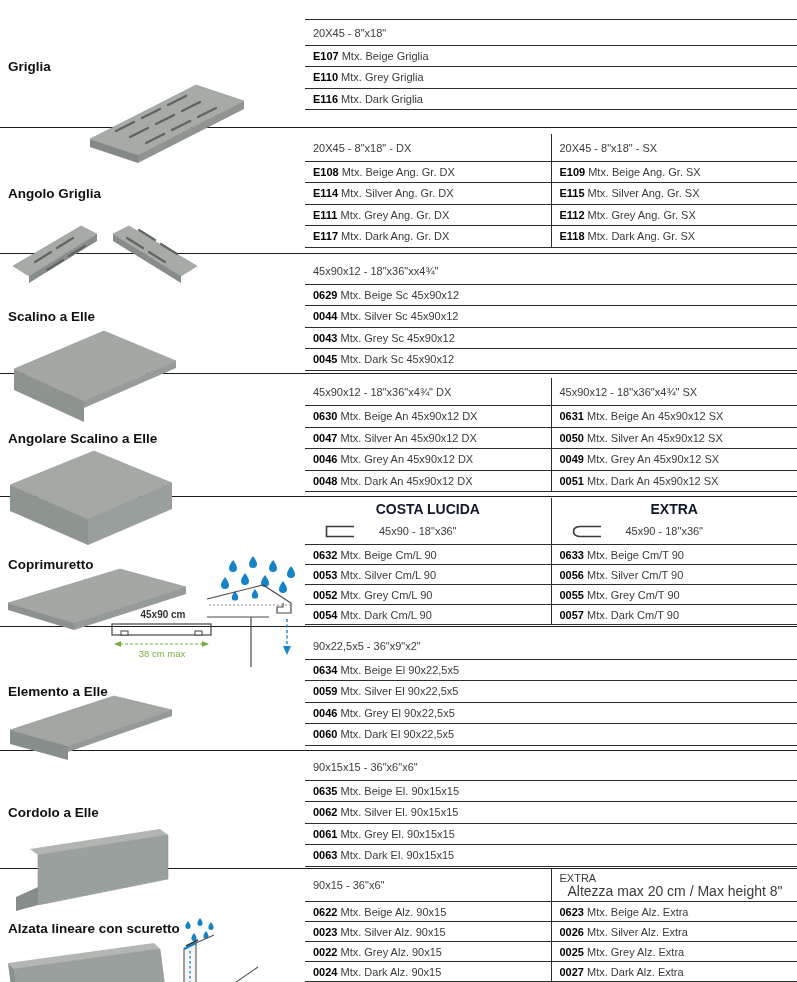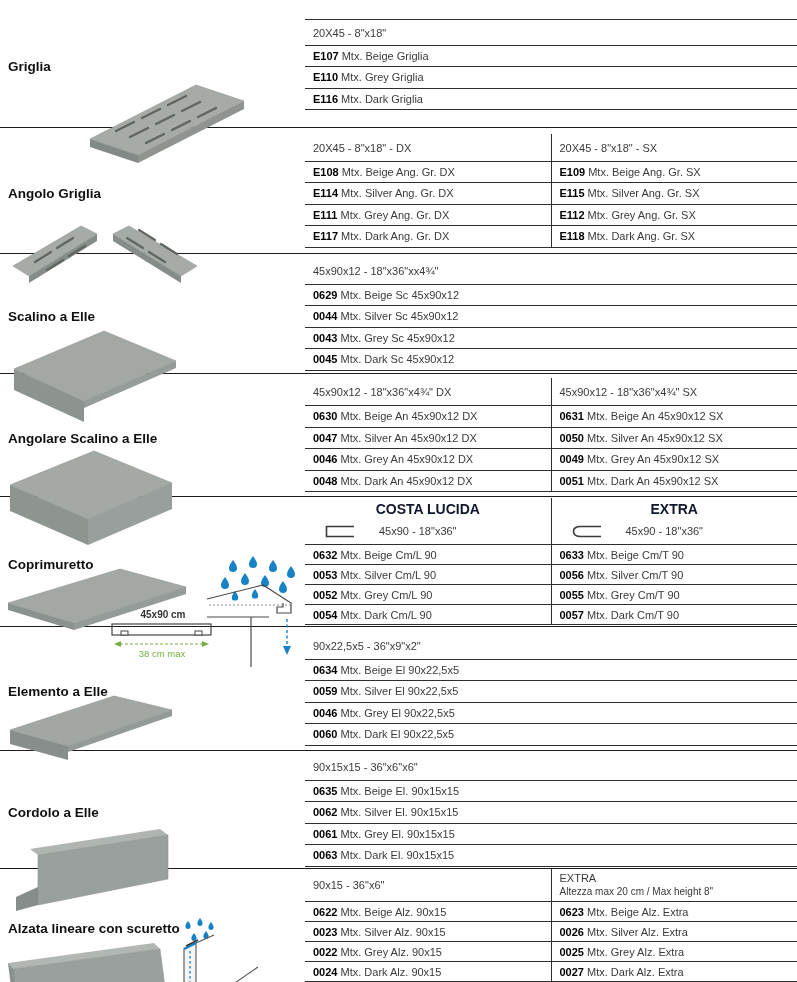--- a/index.html
+++ b/index.html
@@ -33,21 +33,21 @@
   .csize {
     height:27px; border-bottom:1px solid #2d2d2d; display:flex; align-items:center;
     padding-left:20px; font-size:11px; color:#3a3a3a; white-space:nowrap;
   }
   .csize svg { margin-right:24px; flex:none; }
   .sec-coprimuretto .trow { height:20px; line-height:20px; }
   
   .sec-alzata .thead {
     height:33px; line-height:13px; display:flex; flex-direction:column; justify-content:center;
   }
-  .sec-alzata .thead .h2 { font-size:10px; }
+  .sec-alzata .thead .h2 { font-size:14px;margin-left:8px; }
   .sec-alzata .trow { height:20px; line-height:20px; }
 </style>
 </head>
 <body>
 
 <div class="page">
 
   <div class="sec sec-griglia" style="height:128px">
     <div class="left">
       <div class="title">Griglia</div>

